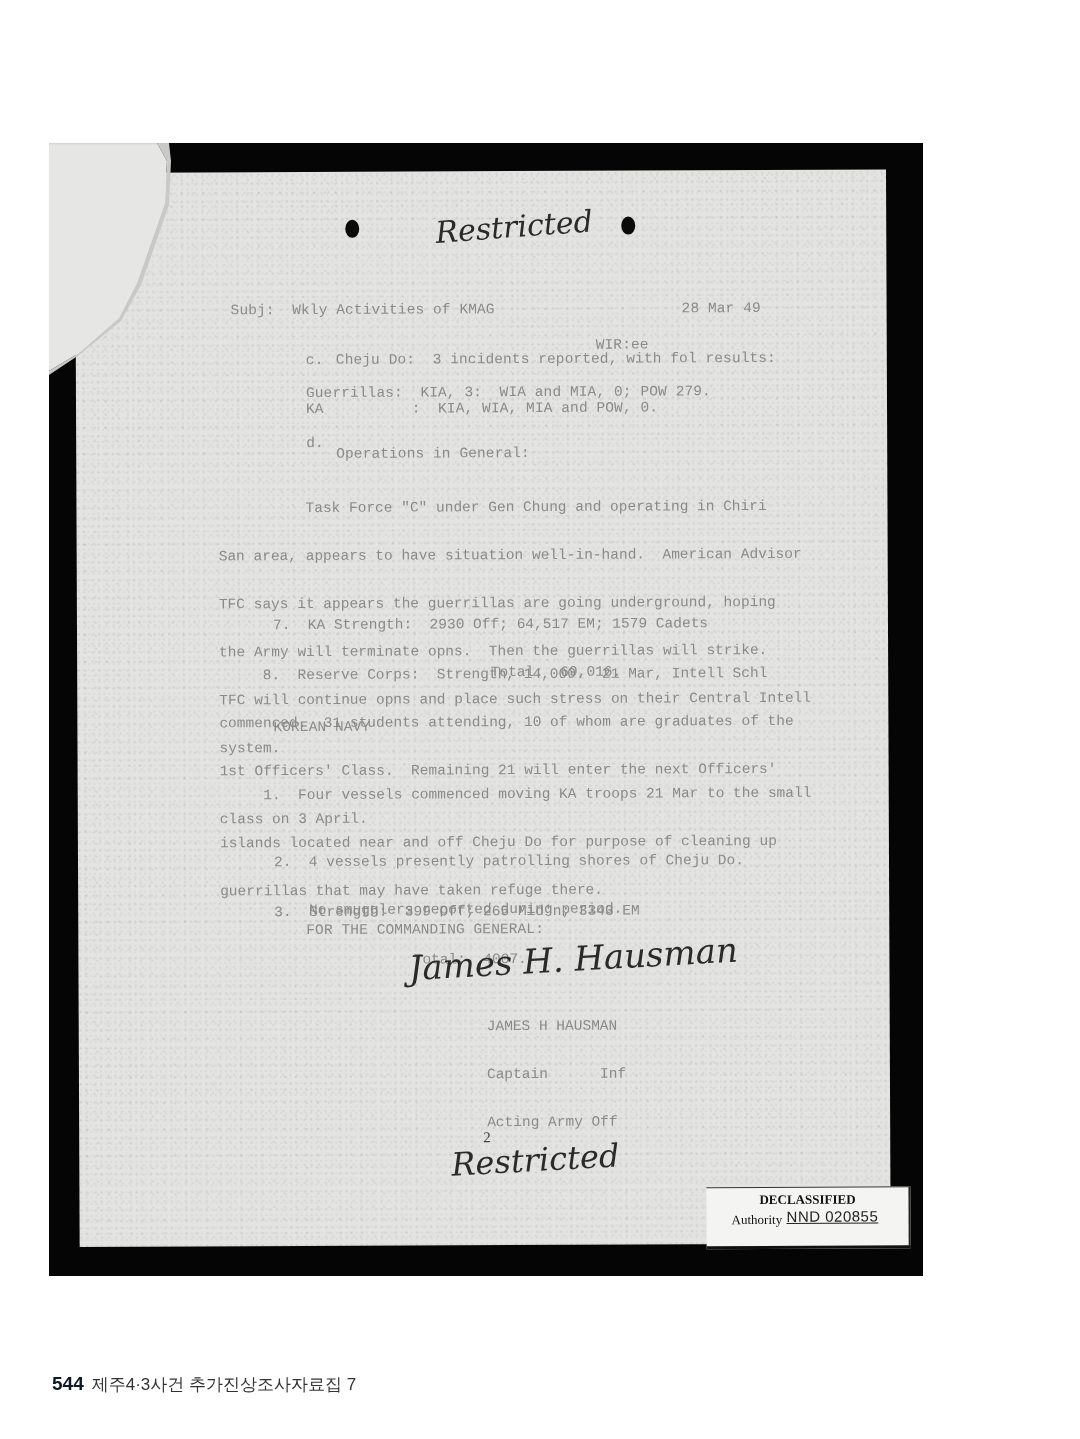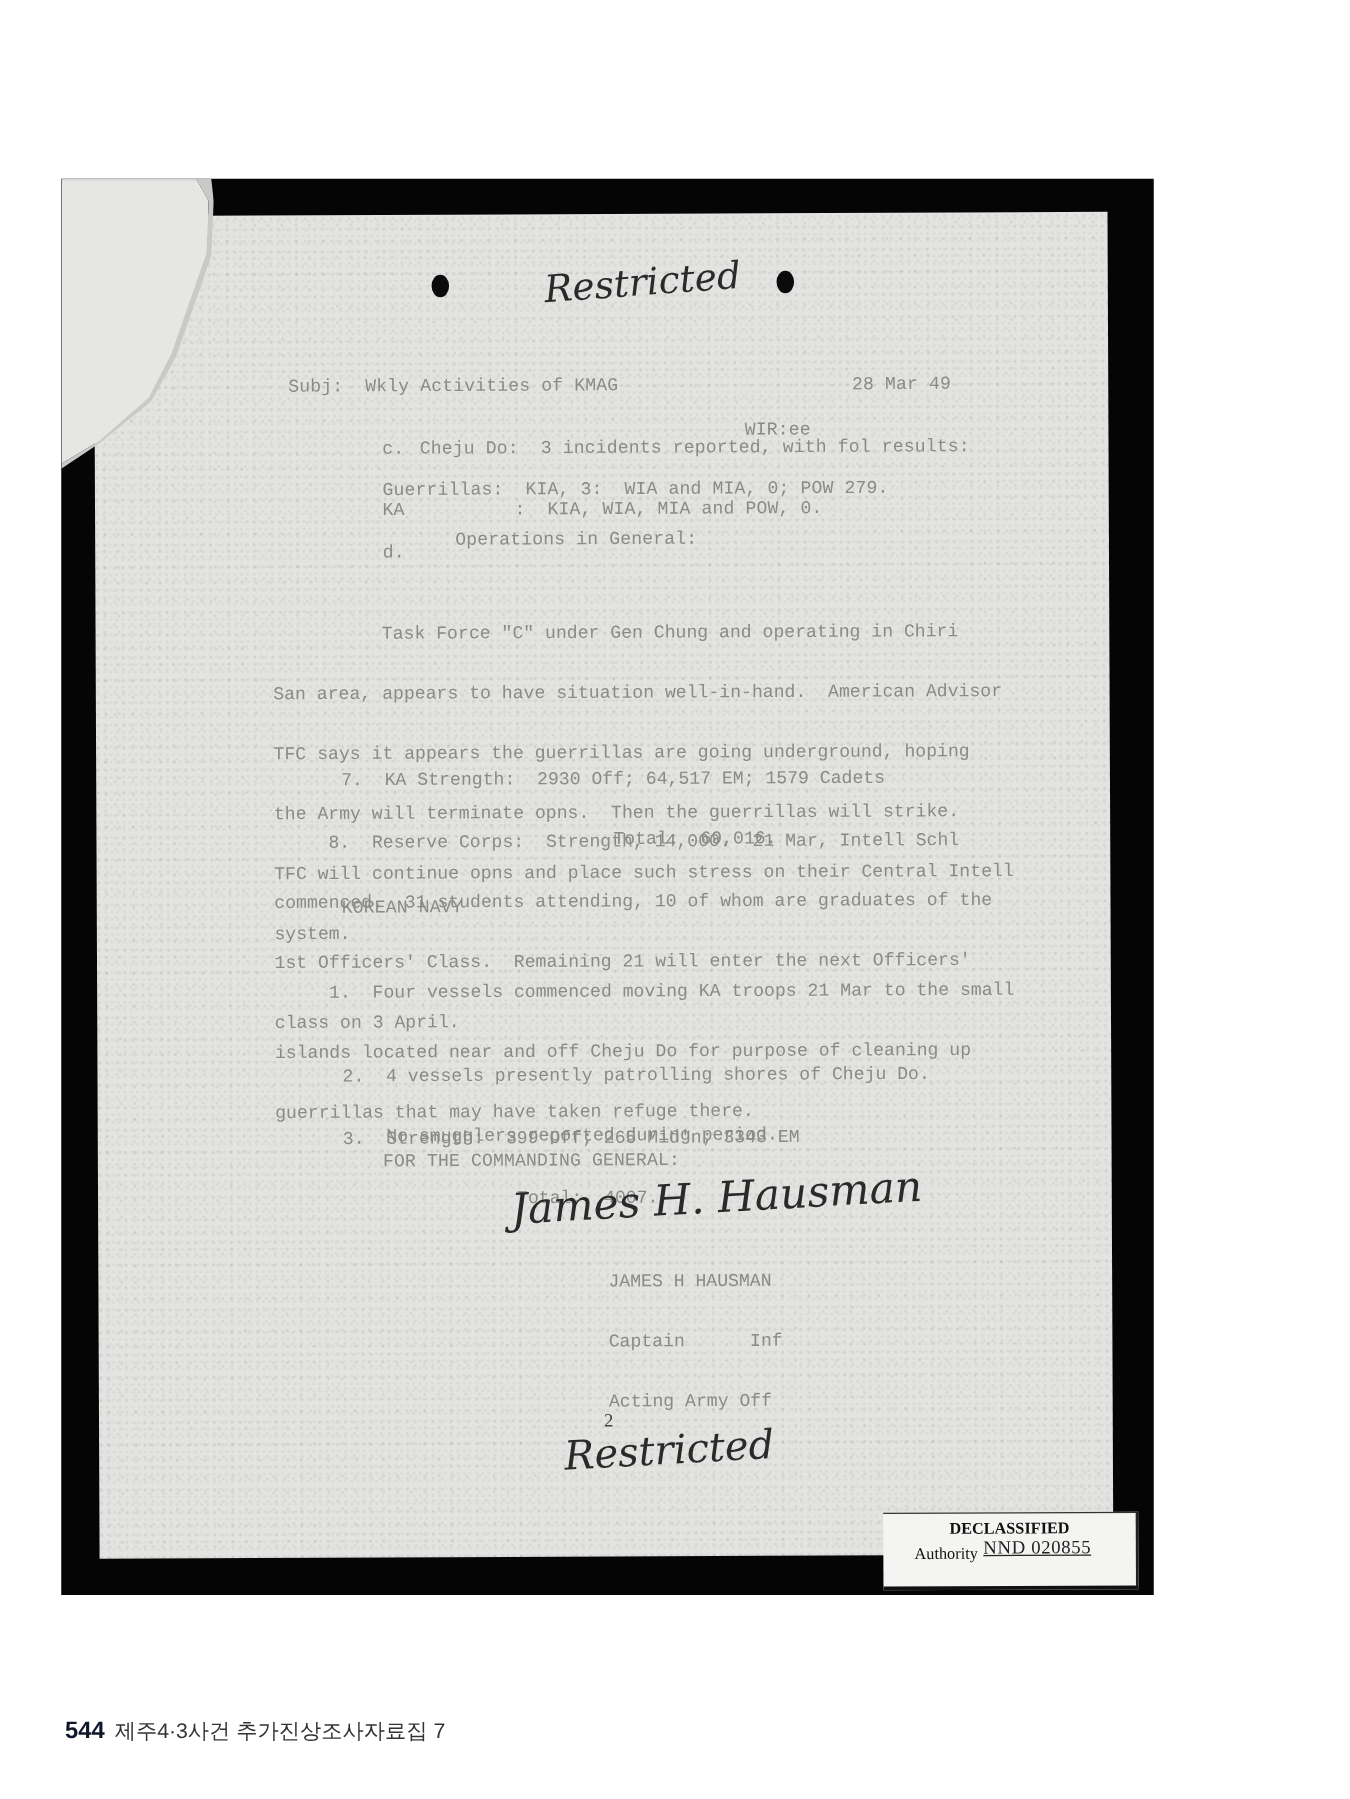--- a/index.html
+++ b/index.html
@@ -18,24 +18,24 @@
           clip-path: polygon(0 0, 108px 0, 118px 18px, 116px 60px, 88px 140px, 70px 175px, 30px 210px, 0 228px);
           box-shadow: inset -2px 0 3px rgba(0,0,0,0.2); }
   .fold-edge { position:absolute; left:0; top:0; width:140px; height:250px;
                background:#c9c9c7;
                clip-path: polygon(108px 0, 120px 0, 122px 18px, 120px 62px, 92px 142px, 72px 178px, 30px 212px, 0 232px, 0 228px, 30px 210px, 70px 175px, 88px 140px, 116px 60px, 118px 18px); }
   .hole { position:absolute; width:14px; height:18px; border-radius:50%; background:#0b0b0b; }
   .stamp-hand { position:absolute; font-family:"DejaVu Serif", serif; font-style:italic; color:#2a2a2a; }
   .typed { position:absolute; font-family:"Liberation Mono", monospace; font-size:14.5px; color:#8a8a88; line-height:16px; white-space:pre; letter-spacing:0.1px; }
   .para { position:absolute; font-family:"Liberation Mono", monospace; font-size:14.5px; color:#8a8a88; line-height:16px; white-space:pre; }
   .underline { }
-  .declass { position:absolute; left:627px; top:1040px; width:202px; height:58px; background:#f4f4f2; border-right:2px solid #222; border-bottom:3px solid #111; border-top:1px solid #333; }
+  .declass { position:absolute; left:627px; top:1017px; width:202px; height:58px; background:#f4f4f2; border-right:2px solid #222; border-bottom:3px solid #111; border-top:1px solid #333; }
   .declass .t1 { position:absolute; left:0; right:0; top:4px; text-align:center; font-family:"Liberation Serif", serif; font-weight:bold; font-size:13px; color:#111; }
   .declass .t2 { position:absolute; left:25px; top:24px; font-family:"Liberation Serif", serif; font-size:13px; color:#111; }
-  .declass .t3 { position:absolute; left:80px; top:20px; font-family:Liberation Serif, serif; font-size:15px; color:#222; text-decoration:underline; letter-spacing:0.5px; }
+  .declass .t3 { position:absolute; left:80px; top:20px; font-family:Liberation Sans, sans-serif; font-size:15px; color:#222; text-decoration:underline; letter-spacing:0.5px; }
   .footer { position:absolute; left:52px; top:1373px; font-size:17px; color:#333; }
   .footer .num { font-weight:bold; font-size:19px; color:#0f172a; margin-right:8px; }
 </style>
 </head>
 <body>
 
 <div class="photo">
   <div class="paper">
 
     <div class="hole" style="left:270px;top:48px;"></div>
@@ -45,21 +45,21 @@
     <div class="typed" style="left:155px;top:130px;">Subj:  Wkly Activities of KMAG</div>
     <div class="typed" style="left:520px;top:130px;margin-top:36px;">WIR:ee</div>
     <div class="typed" style="left:606px;top:130px;">28 Mar 49</div>
 
     <div class="typed" style="left:230px;top:180px;">c.</div>
     <div class="typed" style="left:260px;top:180px;">Cheju Do:  3 incidents reported, with fol results:</div>
     <div class="typed" style="left:230px;top:213px;">Guerrillas:  KIA, 3:  WIA and MIA, 0; POW 279.</div>
     <div class="typed" style="left:230px;top:229px;">KA          :  KIA, WIA, MIA and POW, 0.</div>
 
     <div class="typed" style="left:230px;top:263px;">d.</div>
-    <div class="typed" style="left:260px;top:253px;margin-left:28px;">Operations in General:</div>
+    <div class="typed" style="left:260px;top:274px;">Operations in General:</div>
 
     <div class="para" style="left:142px;top:296px;">
       <div>          Task Force "C" under Gen Chung and operating in Chiri</div>
       <div>San area, appears to have situation well-in-hand.  American Advisor</div>
       <div>TFC says it appears the guerrillas are going underground, hoping</div>
       <div>the Army will terminate opns.  Then the guerrillas will strike.</div>
       <div>TFC will continue opns and place such stress on their Central Intell</div>
       <div>system.</div>
     </div>
 

